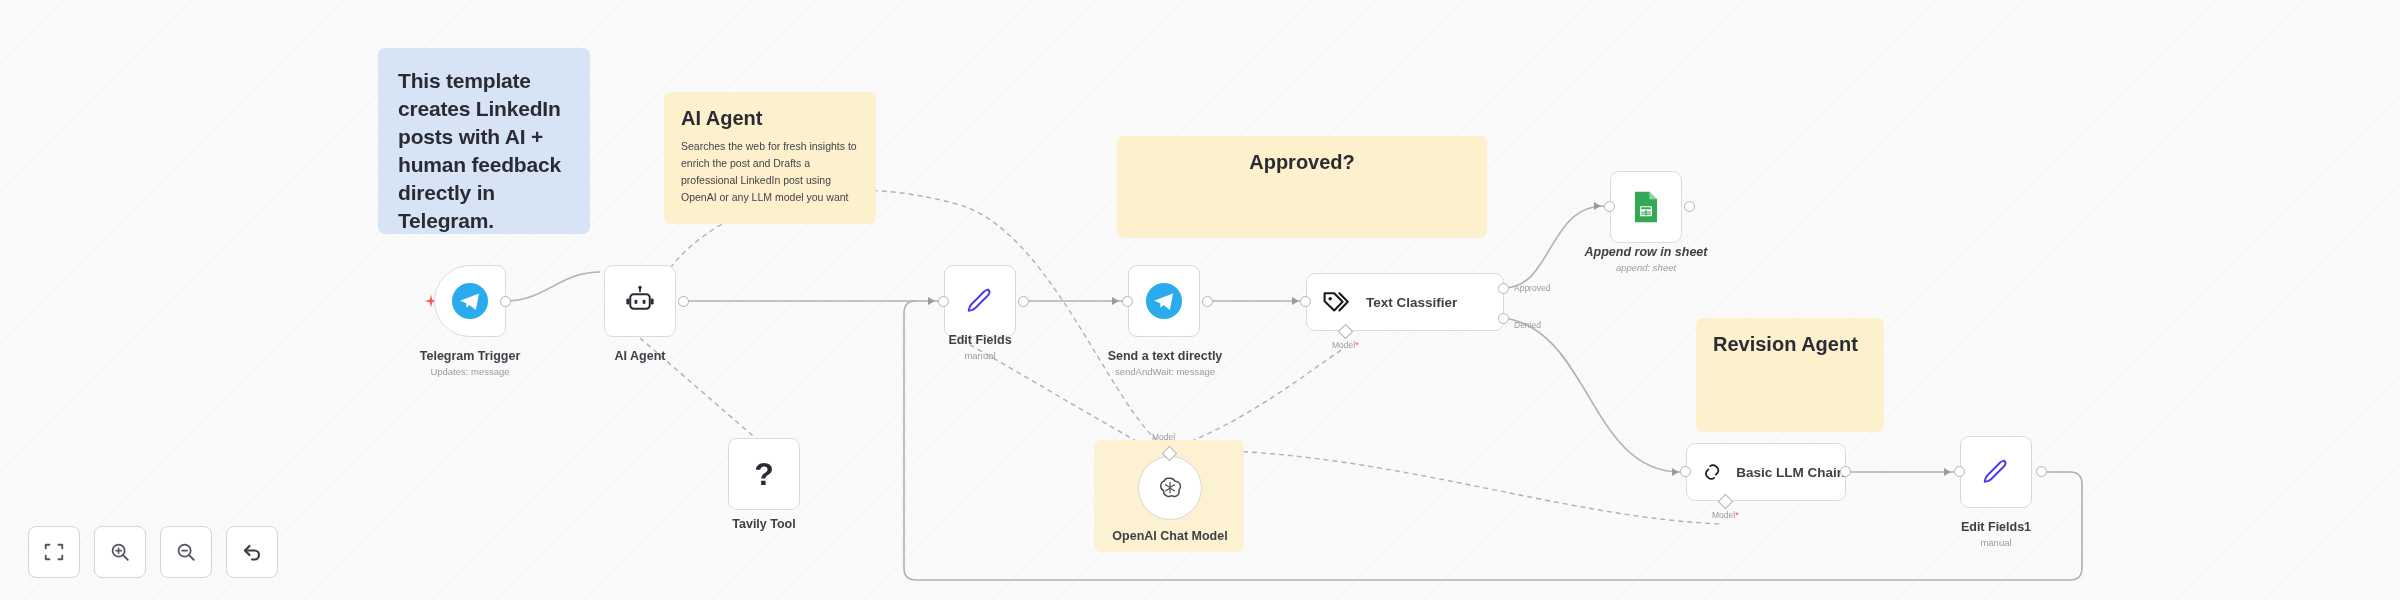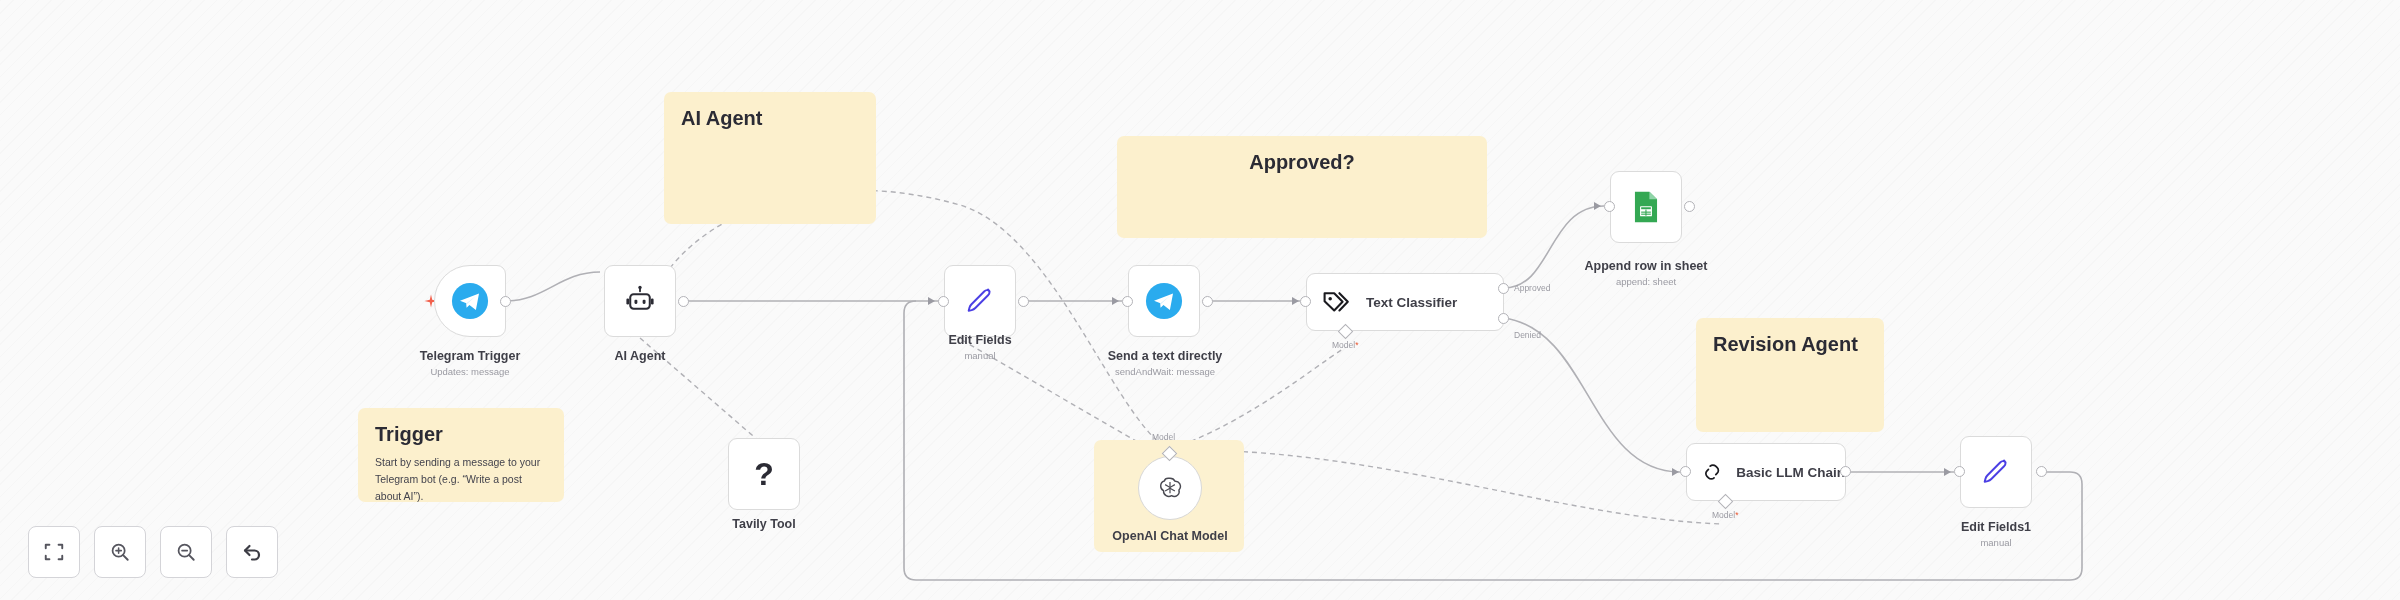--- a/index.html
+++ b/index.html
@@ -208,33 +208,33 @@
 
     <path d="M 670,268 C 720,205 830,168 960,205 C 1060,235 1120,440 1180,455" fill="none" stroke="#b0b0b5" stroke-width="1.4" stroke-dasharray="5 4"></path>
 
     <path d="M 962,340 L 1160,455" fill="none" stroke="#b0b0b5" stroke-width="1.4" stroke-dasharray="5 4"></path>
 
     <path d="M 1174,448 C 1250,420 1310,370 1343,349" fill="none" stroke="#b0b0b5" stroke-width="1.4" stroke-dasharray="5 4"></path>
 
     <path d="M 1180,450 C 1380,448 1560,518 1722,524" fill="none" stroke="#b0b0b5" stroke-width="1.4" stroke-dasharray="5 4"></path>
   </svg>
 
+  <div class="note blue" id="note-intro">
+    <div class="note-title">This template creates LinkedIn posts with AI + human feedback directly in Telegram.</div>
+  </div>
 
   <div class="note yellow" id="note-aiagent">
     <div class="note-title">AI Agent</div>
+    <div class="note-body">Searches the web for fresh insights to enrich the post and Drafts a professional LinkedIn post using OpenAI or any LLM model you want</div>
   </div>
 
   <div class="note yellow" id="note-approved">
     <div class="note-title">Approved?</div>
   </div>
 
-  <div class="note yellow" id="note-trigger">
-    <div class="note-title">Trigger</div>
-    <div class="note-body">Start by sending a message to your Telegram bot (e.g. “Write a post about AI”).</div>
-  </div>
 
   <div class="note yellow" id="note-revision">
     <div class="note-title">Revision Agent</div>
   </div>
 
   <div id="note-openai-bg"></div>
 
   <div class="spark" style="left:424px; top:294px;">
     <svg width="14" height="14" viewBox="0 0 14 14">
         <path d="M7 0.5 L8.2 5.8 L13.5 7 L8.2 8.2 L7 13.5 L5.8 8.2 L0.5 7 L5.8 5.8 Z" fill="#f2604c"></path>
@@ -311,39 +311,39 @@
       <path d="M4.5 9 h12 L27 19.8 L16.5 30.5 L4.5 19.2 Z" fill="none" stroke="#1a1a1f" stroke-width="2.6" stroke-linejoin="round"></path>
       <circle cx="11.5" cy="16" r="2.2" fill="#1a1a1f"></circle>
       <path d="M23 9 L33.5 19.8 L23 30.5" fill="none" stroke="#1a1a1f" stroke-width="2.6" stroke-linecap="round" stroke-linejoin="round"></path>
     </svg>
     <span class="node-inline-label">Text Classifier</span>
   </div>
   <div class="ep" style="left:1300px; top:296px;"></div>
   <div class="ep" style="left:1498px; top:283px;"></div>
   <span class="ep-label" style="left:1514px; top:283px;">Approved</span>
   <div class="ep" style="left:1498px; top:313px;"></div>
-  <span class="ep-label" style="left:1514px; top:330px;">Denied</span>
+  <span class="ep-label" style="left:1514px; top:320px;">Denied</span>
   <div class="ep-diamond" style="left:1340px; top:326px;"></div>
   <span class="ep-label" style="left:1332px; top:340px;">Model<span class="req">*</span></span>
 
   <div class="arrow-head" style="left:1594px; top:202px;"></div>
   <div class="node square" style="left:1610px; top:171px;">
     <svg width="32" height="34" viewBox="0 0 34 40">
       <path d="M4 2 h17 l9 9 v27 H4 Z" fill="#34a853"></path>
       <path d="M21 2 l9 9 h-9 Z" fill="#8fd4a8"></path>
       <rect x="10" y="19" width="14" height="12" rx="1" fill="#ffffff"></rect>
       <rect x="11.3" y="20.3" width="11.4" height="2.3" fill="#34a853"></rect>
       <rect x="16.3" y="23" width="1.3" height="7.3" fill="#34a853"></rect>
       <rect x="11.3" y="25.4" width="11.4" height="1.3" fill="#34a853"></rect>
       <rect x="11.3" y="27.8" width="11.4" height="1.3" fill="#34a853"></rect>
     </svg>
   </div>
   <div class="ep" style="left:1604px; top:201px;"></div>
   <div class="ep" style="left:1684px; top:201px;"></div>
-  <div class="node-caption" style="left:1646px; top:258px;">
+  <div class="node-caption" style="left:1646px; top:244px;font-style:italic;">
     <div class="nc-title">Append row in sheet</div>
     <div class="nc-sub">append: sheet</div>
   </div>
 
   <div class="arrow-head" style="left:1672px; top:468px;"></div>
   <div class="node wide" style="left:1686px; top:443px; width:160px; height:58px;">
     <svg width="30" height="30" viewBox="0 0 40 40">
       <path d="M16.5 9.5 a7 7 0 0 1 9.9 0 l2.8 2.8 a7 7 0 0 1 0 9.9 l-2.6 2.6" fill="none" stroke="#1a1a1f" stroke-width="3.1" stroke-linecap="round"></path>
       <path d="M23.5 30.5 a7 7 0 0 1 -9.9 0 l-2.8 -2.8 a7 7 0 0 1 0 -9.9 l2.6 -2.6" fill="none" stroke="#1a1a1f" stroke-width="3.1" stroke-linecap="round"></path>
     </svg>

